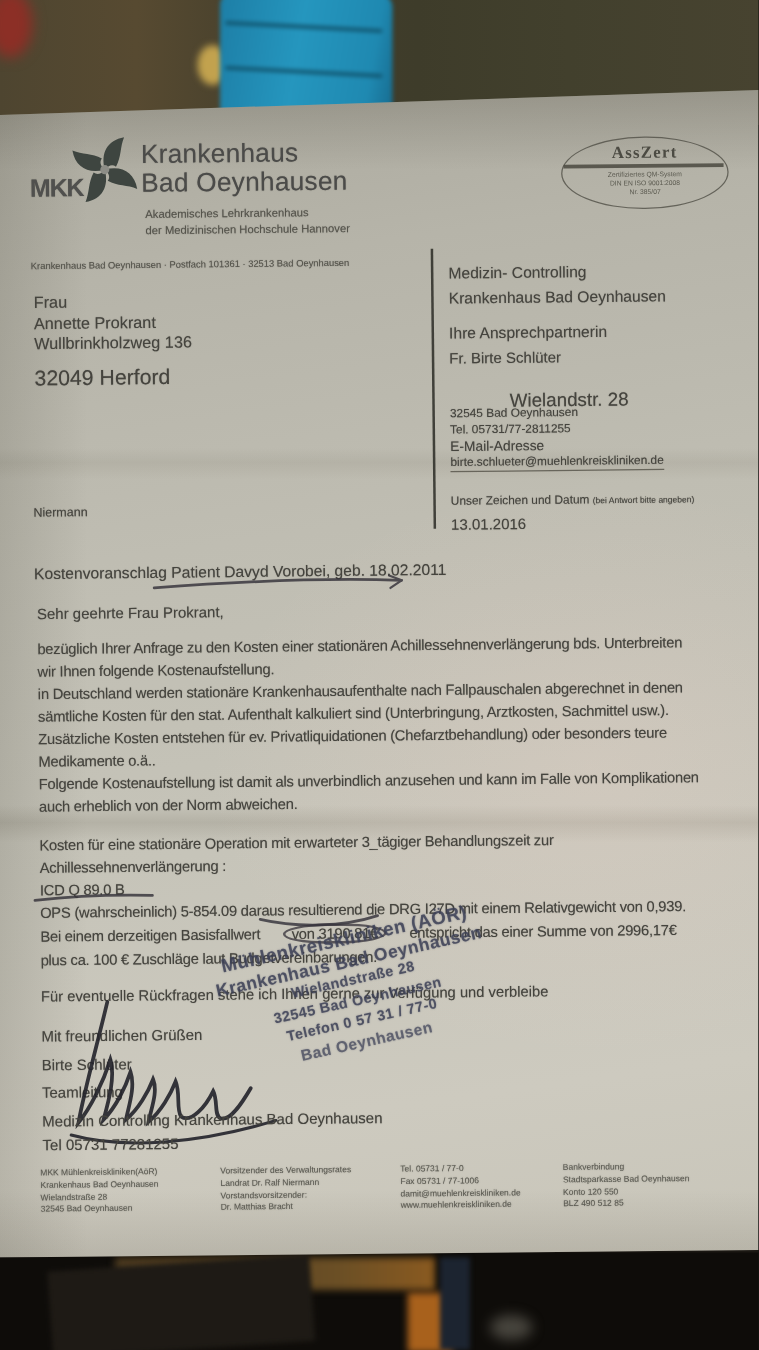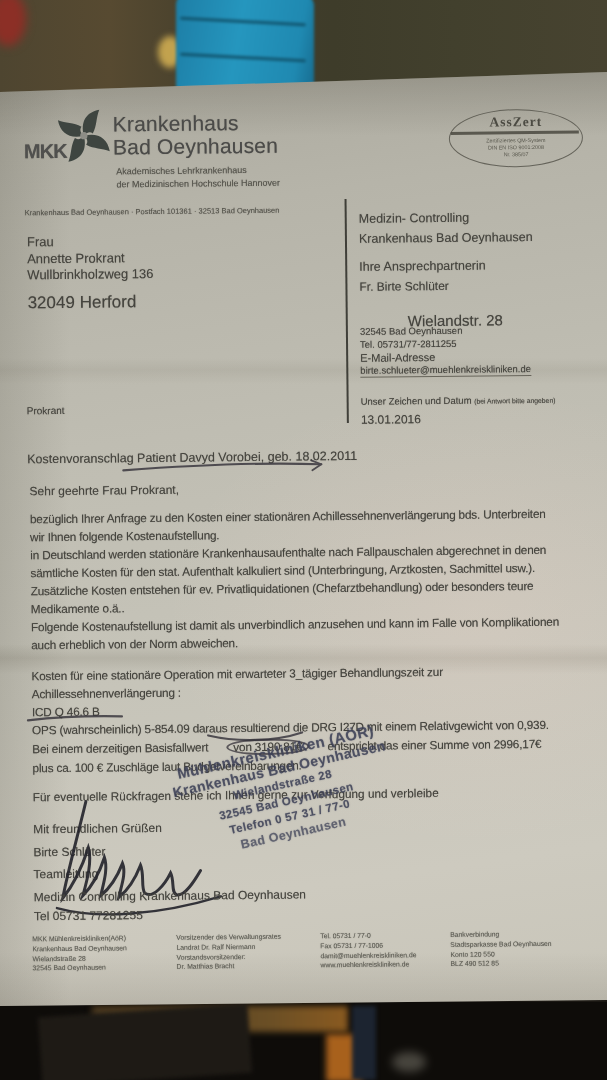--- a/index.html
+++ b/index.html
@@ -130,21 +130,21 @@
       <div class="t" style="left:362px;top:143px;font-size:12.5px;">Medizin- Controlling</div>
       <div class="t" style="left:362px;top:163px;font-size:12.5px;">Krankenhaus Bad Oeynhausen</div>
       <div class="t" style="left:362px;top:191px;font-size:12.5px;">Ihre Ansprechpartnerin</div>
       <div class="t" style="left:362px;top:211px;font-size:12px;">Fr. Birte Schlüter</div>
       <div class="t" style="left:362px;top:244px;font-size:15px;margin-left:48px;">Wielandstr. 28</div>
       <div class="t" style="left:362px;top:257px;font-size:9.5px;">32545 Bad Oeynhausen</div>
       <div class="t" style="left:362px;top:270px;font-size:9.5px;">Tel. 05731/77-2811255</div>
       <div class="t" style="left:362px;top:283px;font-size:11px;">E-Mail-Adresse</div>
       <div class="t" style="left:362px;top:296px;font-size:9.5px;"><span class="email-u">birte.schlueter@muehlenkreiskliniken.de</span></div>
 
-      <div class="t" style="left:28px;top:333px;font-size:10px;">Prokrant</div>
+      <div class="t" style="left:28px;top:333px;font-size:10px;">Niermann</div>
       <div class="t" style="left:362px;top:327px;font-size:9.5px;">
         <span>Unser Zeichen und Datum</span>
         <span style="font-size:6.8px;">(bei Antwort bitte angeben)</span>
       </div>
       <div class="t" style="left:362px;top:344px;font-size:12px;">13.01.2016</div>
 
       <div class="t" style="left:28px;top:380px;font-size:12.5px;">Kostenvoranschlag Patient Davyd Vorobei, geb. 18.02.2011</div>
 
       <div class="t" style="left:30px;top:412px;font-size:12px;">Sehr geehrte Frau Prokrant,</div>
 
@@ -152,21 +152,21 @@
       <div class="t" style="left:30px;top:458px;font-size:11.8px;letter-spacing:-0.2px;">wir Ihnen folgende Kostenaufstellung.</div>
       <div class="t" style="left:30px;top:476px;font-size:11.8px;letter-spacing:-0.2px;">in Deutschland werden stationäre Krankenhausaufenthalte nach Fallpauschalen abgerechnet in denen</div>
       <div class="t" style="left:30px;top:494px;font-size:11.8px;letter-spacing:-0.2px;">sämtliche Kosten für den stat. Aufenthalt kalkuliert sind (Unterbringung, Arztkosten, Sachmittel usw.).</div>
       <div class="t" style="left:30px;top:512px;font-size:11.8px;letter-spacing:-0.2px;">Zusätzliche Kosten entstehen für ev. Privatliquidationen (Chefarztbehandlung) oder besonders teure</div>
       <div class="t" style="left:30px;top:530px;font-size:11.8px;letter-spacing:-0.2px;">Medikamente o.ä..</div>
       <div class="t" style="left:30px;top:548px;font-size:11.8px;letter-spacing:-0.2px;">Folgende Kostenaufstellung ist damit als unverbindlich anzusehen und kann im Falle von Komplikationen</div>
       <div class="t" style="left:30px;top:566px;font-size:11.8px;letter-spacing:-0.2px;">auch erheblich von der Norm abweichen.</div>
 
       <div class="t" style="left:30px;top:597px;font-size:11.8px;letter-spacing:-0.2px;">Kosten für eine stationäre Operation mit erwarteter 3_tägiger Behandlungszeit zur</div>
       <div class="t" style="left:30px;top:615px;font-size:11.8px;letter-spacing:-0.2px;">Achillessehnenverlängerung :</div>
-      <div class="t" style="left:30px;top:633px;font-size:11.8px;letter-spacing:-0.2px;">ICD Q 46.6 B</div>
+      <div class="t" style="left:30px;top:633px;font-size:11.8px;letter-spacing:-0.2px;">ICD Q 89.0 B</div>
       <div class="t" style="left:30px;top:651px;font-size:11.8px;letter-spacing:-0.2px;">OPS (wahrscheinlich) 5-854.09 daraus resultierend die DRG I27D mit einem Relativgewicht von 0,939.</div>
       <div class="t" style="left:30px;top:669px;font-size:11.8px;letter-spacing:-0.2px;">
         <span>Bei einem derzeitigen Basisfallwert</span>
         <span class="oval">von 3190,81€</span>
         <span>entspricht das einer Summe von 2996,17€</span>
       </div>
       <div class="t" style="left:30px;top:689px;font-size:11.8px;letter-spacing:-0.2px;">plus ca. 100 € Zuschläge laut Budgetvereinbarungen.</div>
 
       <div class="t" style="left:30px;top:718px;font-size:11.8px;">Für eventuelle Rückfragen stehe ich Ihnen gerne zur Verfügung und verbleibe</div>
       <div class="t" style="left:30px;top:750px;font-size:12px;">Mit freundlichen Grüßen</div>

